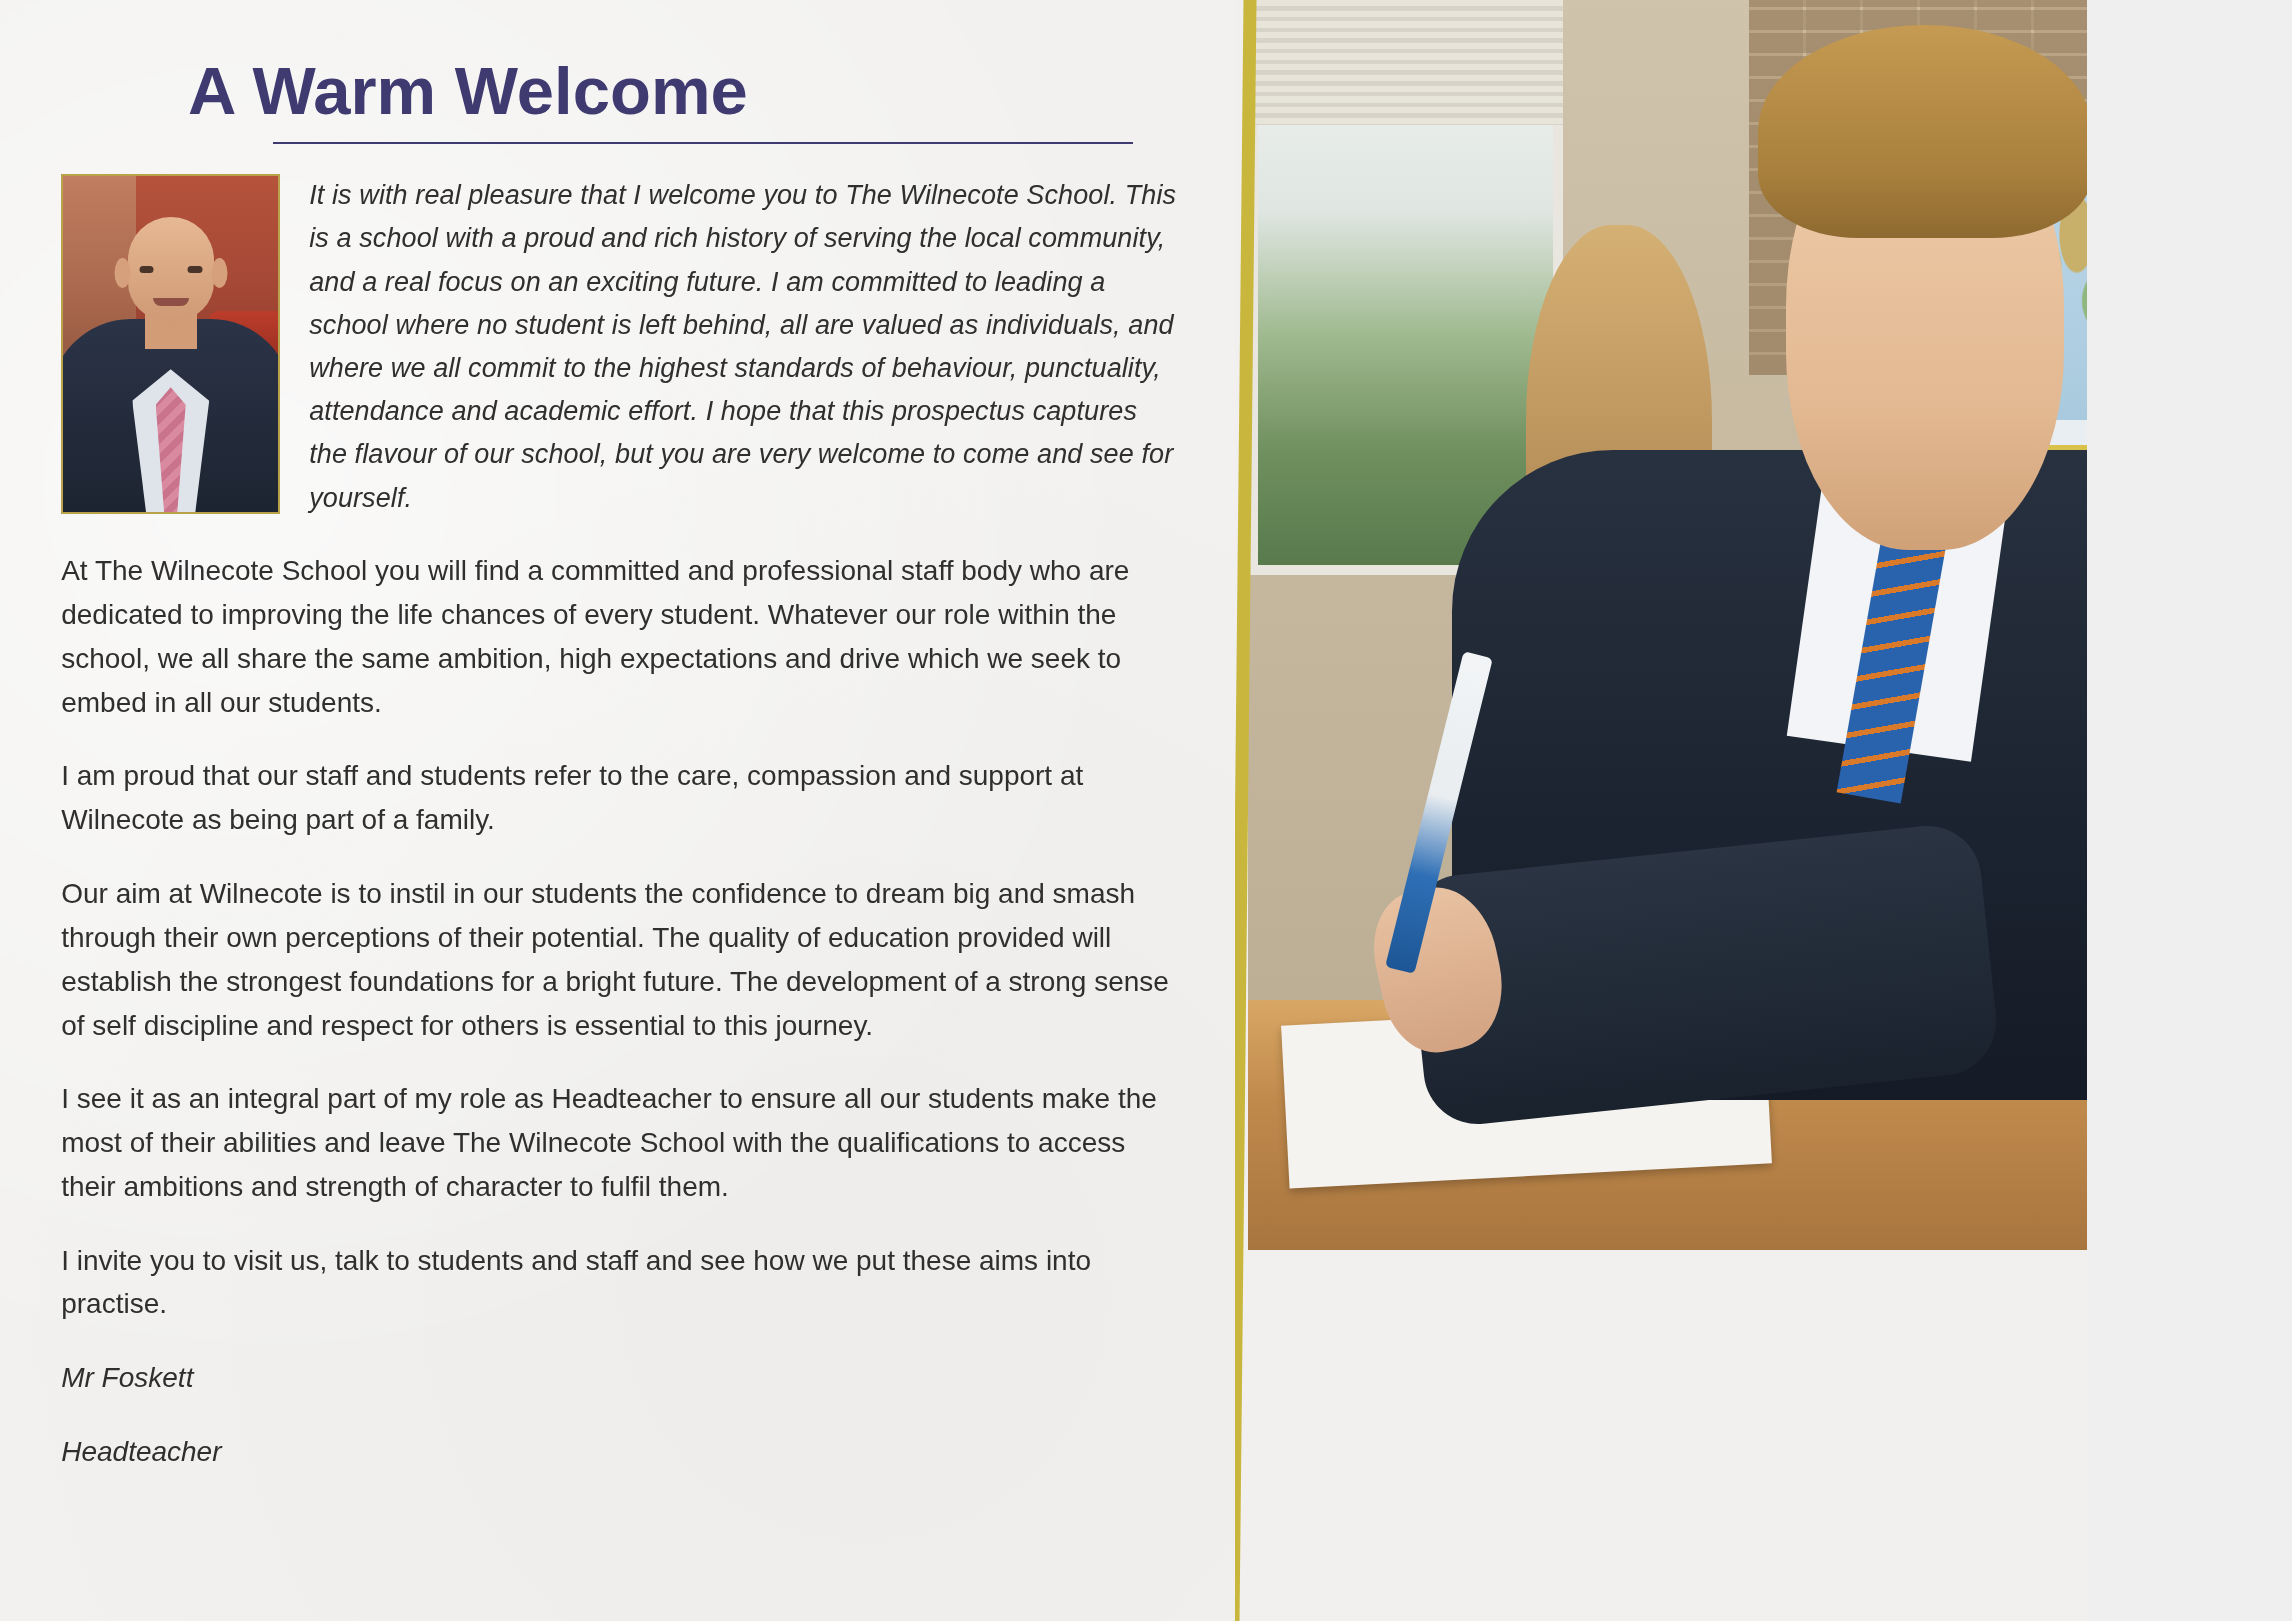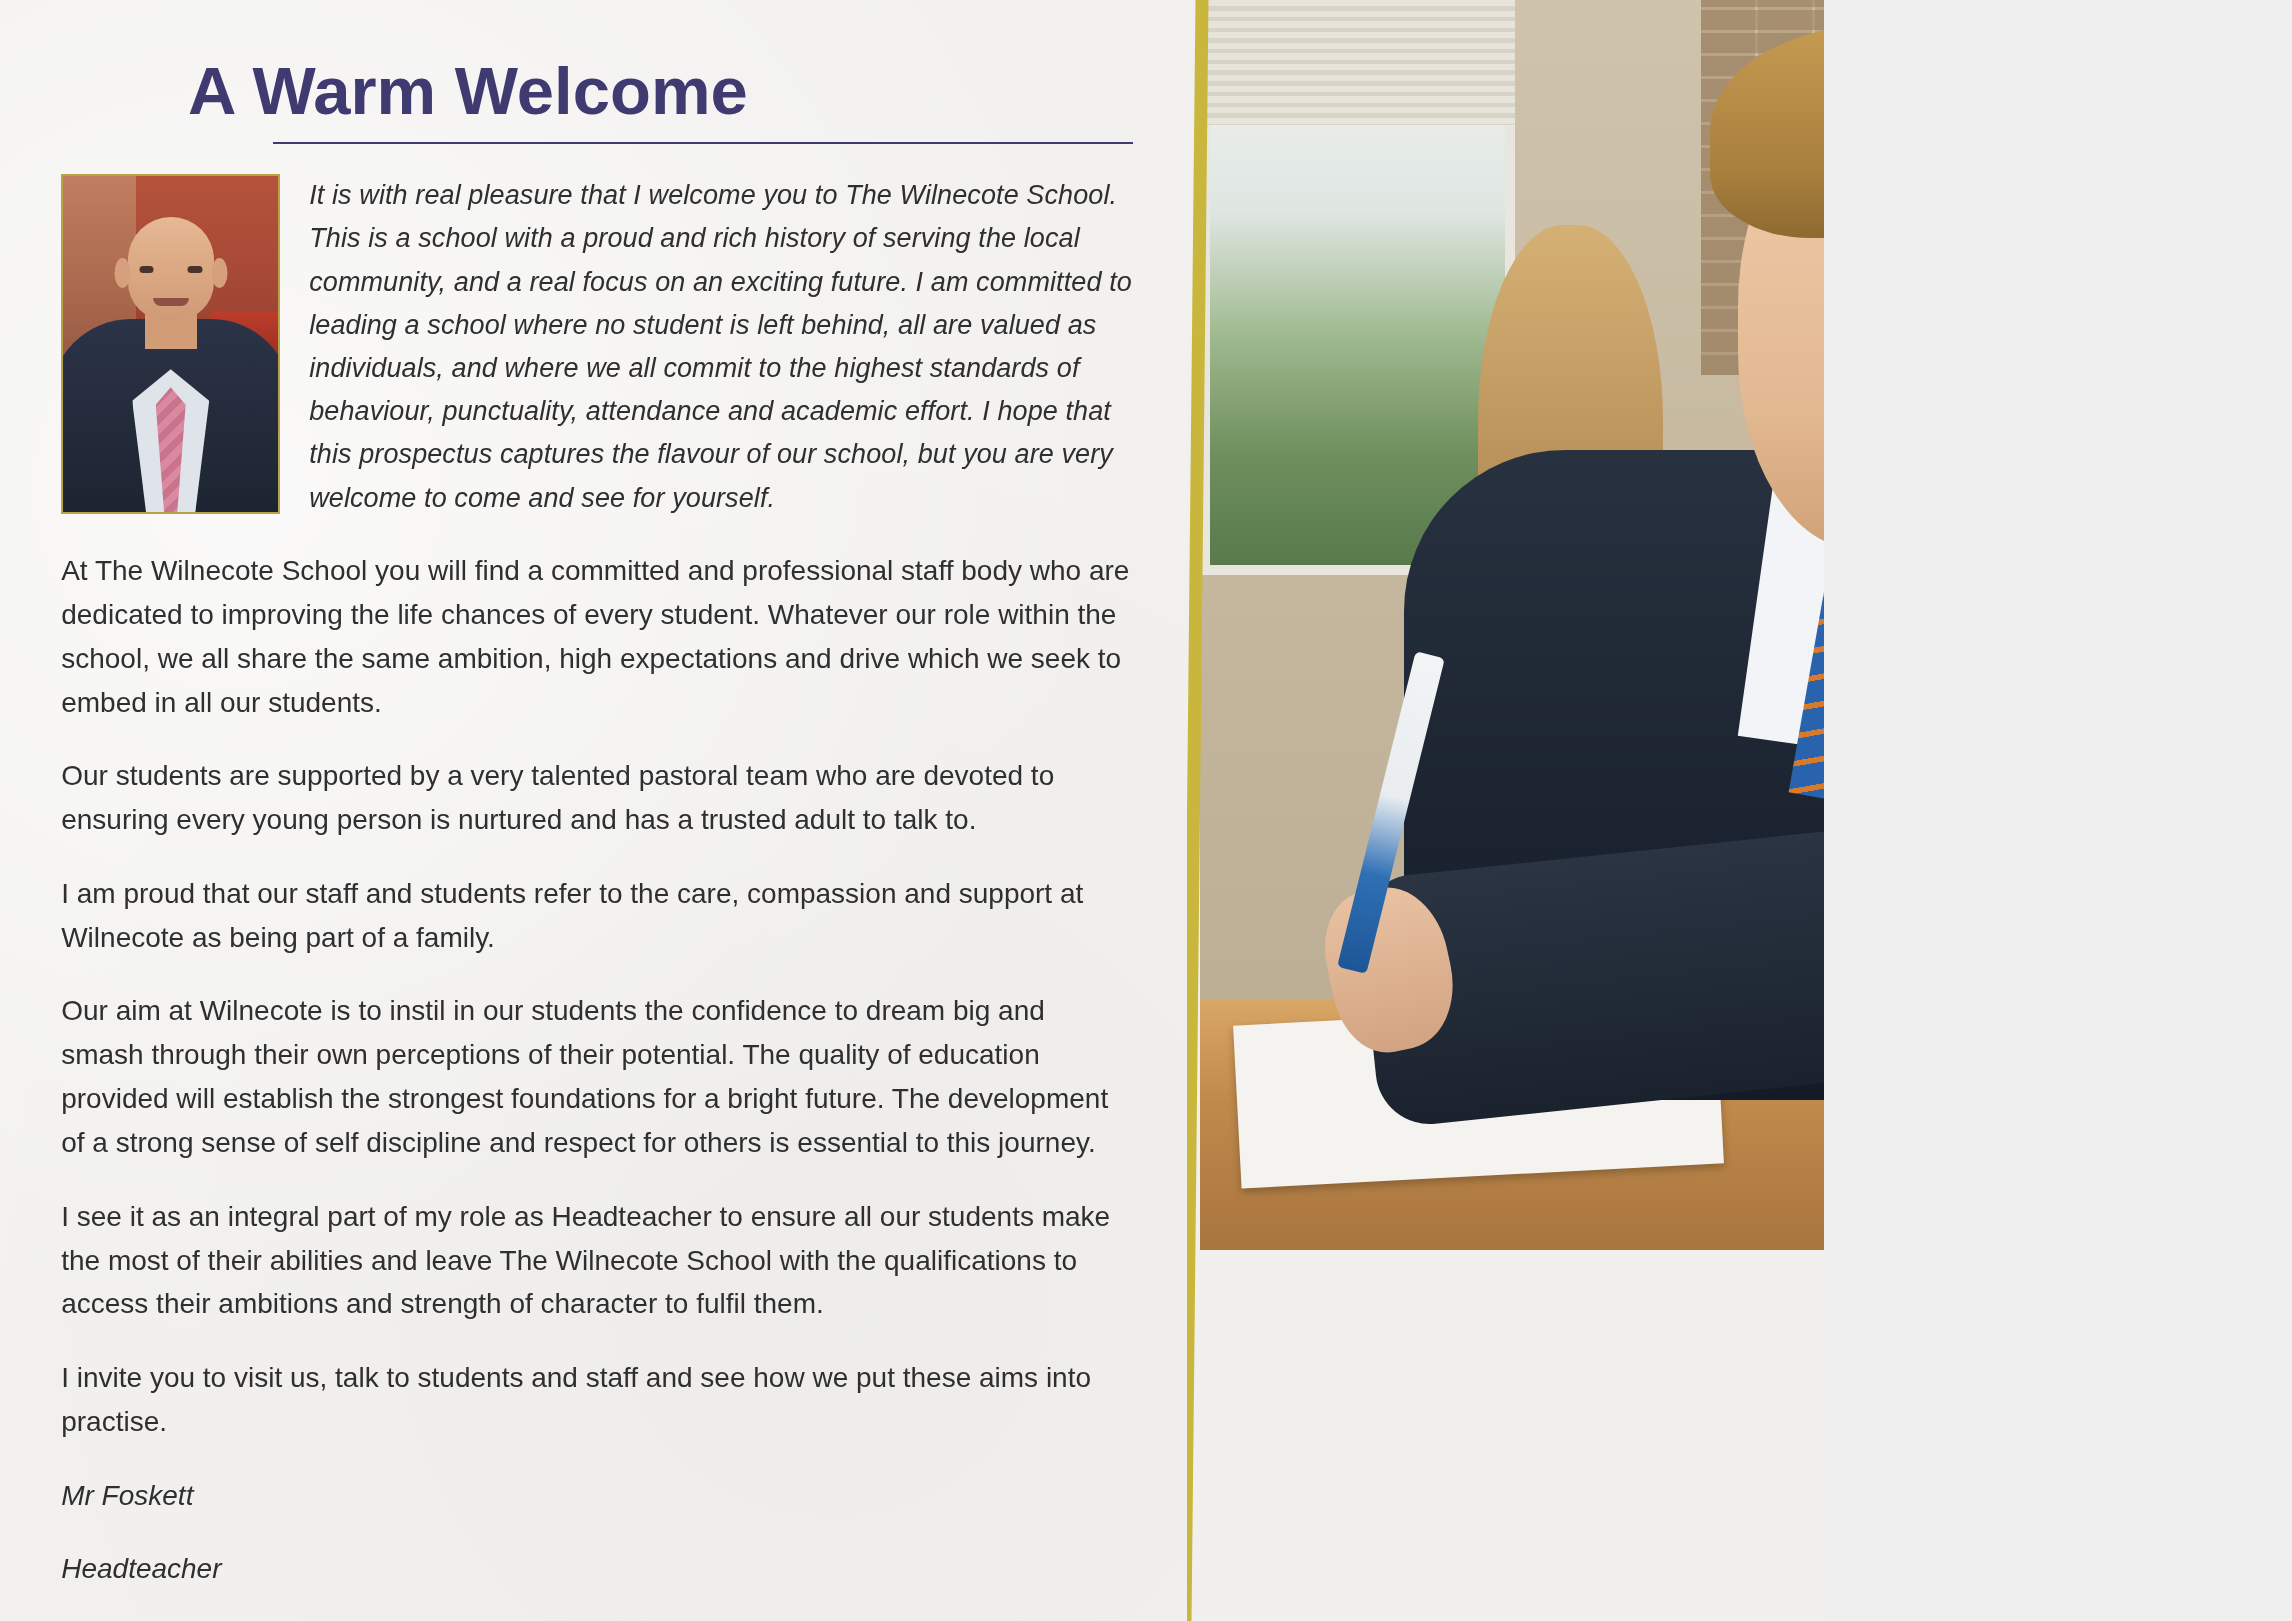--- a/index.html
+++ b/index.html
@@ -5,21 +5,21 @@
   * { box-sizing: border-box; margin: 0; padding: 0; }
   html, body {
     width: 2293px;
     height: 1622px;
     overflow: hidden;
     font-family: "Liberation Sans", sans-serif;
     background: #efefef;
   }
   .page {
     position: relative;
-    width: 1824px;
+    width: 2087px;
     height: 1622px;
     display: flex;
     background: #f1f0ee;
   }
 
   
   .left {
     position: relative;
     width: 1352px;
     height: 100%;
@@ -234,21 +234,20 @@
         <div class="head"></div>
         <div class="ears"></div>
         <div class="eyes"></div>
         <div class="mouth"></div>
       </div>
       <p class="intro-text">It is with real pleasure that I welcome you to The Wilnecote School. This is a school with a proud and rich history of serving the local community, and a real focus on an exciting future. I am committed to leading a school where no student is left behind, all are valued as individuals, and where we all commit to the highest standards of behaviour, punctuality, attendance and academic effort. I hope that this prospectus captures the flavour of our school, but you are very welcome to come and see for yourself.</p>
     </div>
 
     <div class="body-text">
       <p>At The Wilnecote School you will find a committed and professional staff body who are dedicated to improving the life chances of every student. Whatever our role within the school, we all share the same ambition, high expectations and drive which we seek to embed in all our students.</p>
-      <p>Our students are supported by a very talented pastoral team who are devoted to ensuring every young person is nurtured and has a trusted adult to talk to.</p>
       <p>I am proud that our staff and students refer to the care, compassion and support at Wilnecote as being part of a family.</p>
       <p>Our aim at Wilnecote is to instil in our students the confidence to dream big and smash through their own perceptions of their potential. The quality of education provided will establish the strongest foundations for a bright future. The development of a strong sense of self discipline and respect for others is essential to this journey.</p>
       <p>I see it as an integral part of my role as Headteacher to ensure all our students make the most of their abilities and leave The Wilnecote School with the qualifications to access their ambitions and strength of character to fulfil them.</p>
       <p>I invite you to visit us, talk to students and staff and see how we put these aims into practise.</p>
       <p class="sig">Mr Foskett</p>
       <p class="sig">Headteacher</p>
     </div>
   </div>
 
   <div class="right">

